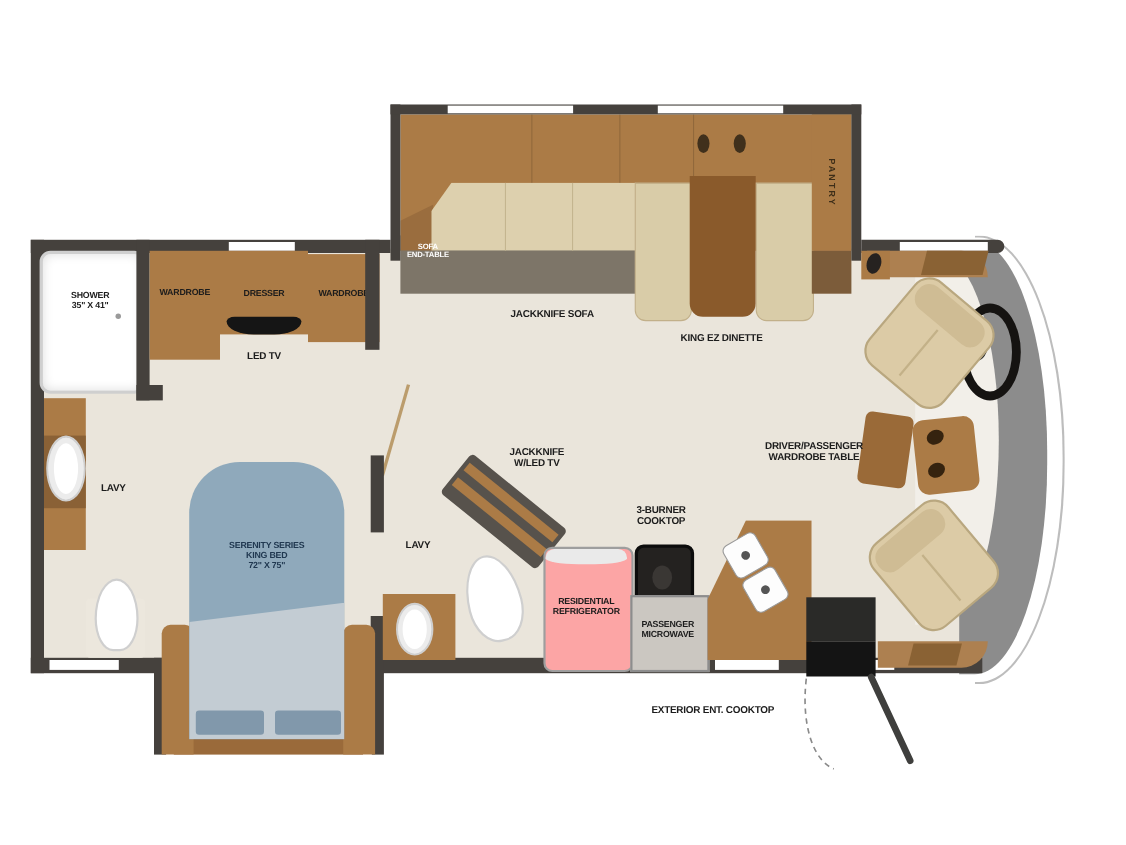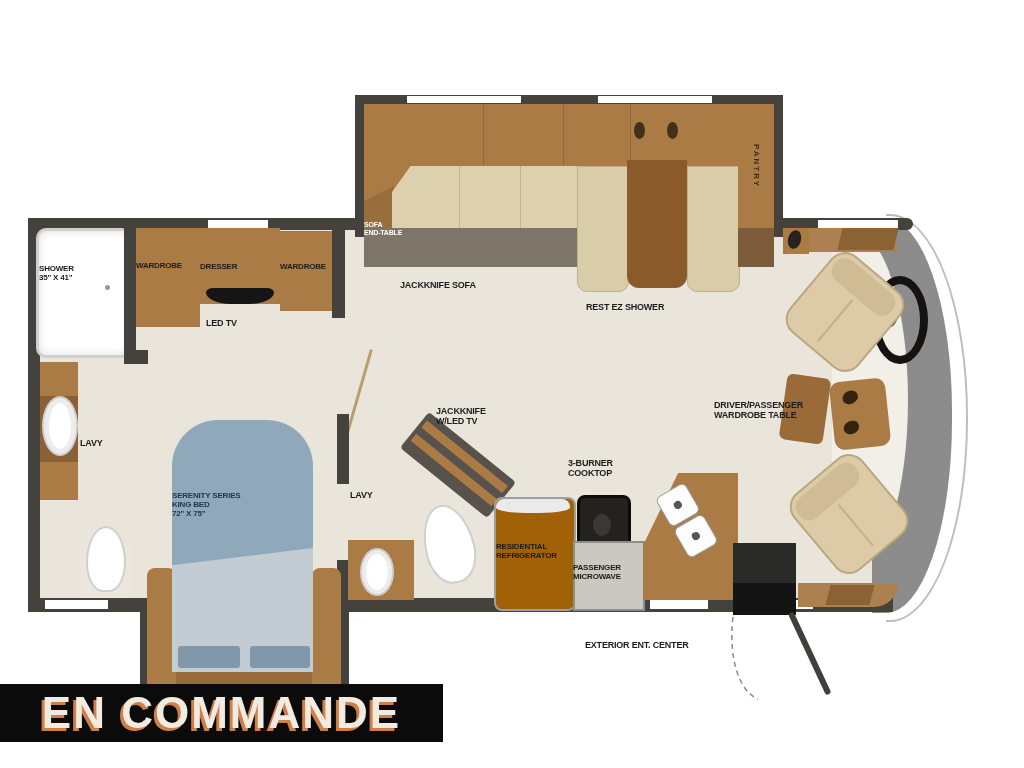--- a/index.html
+++ b/index.html
@@ -4,21 +4,21 @@
 <style>
   html,body{margin:0;padding:0;background:#fff}
   #canvas{position:relative;width:1024px;height:768px;background:#fff;overflow:hidden;
           font-family:"Liberation Sans",sans-serif}
   .abs{position:absolute}
   .wall{background:var(--wall,#45413d)}
   .win{background:#fff}
   .brown{background:var(--cabinet,#ab7b46)}
   .brown-dk{background:var(--cabinet_dark,#8a6136)}
   .tan{background:#d9cca8;border:1px solid #c2b08a}
-  .lbl{font-weight:700;color:#1c1c1c;text-align:left;line-height:1.12;font-size:9px;letter-spacing:-0.2px}
+  .lbl{font-weight:700;color:#1c1c1c;text-align:center;line-height:1.12;font-size:9px;letter-spacing:-0.2px}
   .lbl.sm{font-size:8px}
   .lbl.white{color:#fff;font-size:7px}
   .fixture{background:#fff;border:2px solid #cfcfcf}
 </style>
 </head>
 <body>
 
 <div id="canvas">
 
   <div class="abs" style="left:40px;top:226px;width:866px;height:376px;background:var(--floor,#eae5db)"></div>
@@ -124,21 +124,21 @@
 
   <div class="abs" style="left:402px;top:442px;width:112px;height:46px;background:#57524c;border-radius:4px;transform:rotate(39deg)">
     <div class="abs" style="left:4px;top:8px;width:104px;height:9px;background:var(--cabinet,#ab7b46)"></div>
     <div class="abs" style="left:4px;top:25px;width:104px;height:9px;background:var(--cabinet,#ab7b46)"></div>
   </div>
   <div class="abs lbl" style="left:436px;top:406px;width:104px">
     <div>JACKKNIFE</div>
       <div>W/LED TV</div>
   </div>
 
-  <div class="abs" style="left:494px;top:497px;width:78px;height:110px;background:#a16207;border:2px solid #9e9e9e;border-radius:8px">
+  <div class="abs" style="left:494px;top:497px;width:78px;height:110px;background:#fca5a5;border:2px solid #9e9e9e;border-radius:8px">
     <div class="abs" style="left:0;top:0;width:74px;height:14px;background:#eaeaea;border-radius:8px 8px 40% 40%"></div>
     <div class="abs lbl sm" style="left:0;top:44px;width:74px">
       <div>RESIDENTIAL</div>
         <div>REFRIGERATOR</div>
     </div>
   </div>
   <div class="abs lbl" style="left:568px;top:458px;width:66px">
     <div>3-BURNER</div>
       <div>COOKTOP</div>
   </div>
@@ -159,53 +159,50 @@
       <div class="abs" style="left:12px;top:12px;width:8px;height:8px;background:#555;border-radius:50%"></div>
     </div>
   </div>
 
   <div class="abs" style="left:733px;top:543px;width:63px;height:40px;background:#2a2a28"></div>
   <div class="abs" style="left:733px;top:583px;width:63px;height:32px;background:#141414"></div>
   <svg class="abs" style="left:700px;top:598px" width="100" height="112" viewBox="0 0 100 112">
     <path d="M33,19 C28,62 40,94 58,101" fill="none" stroke="#8a8a8a" stroke-width="1.5" stroke-dasharray="5 4"></path>
   </svg>
   <div class="abs" style="left:788px;top:614px;width:6px;height:90px;background:#3f3f3d;transform:rotate(-25deg);transform-origin:top left;border-radius:3px"></div>
-  <div class="abs lbl" style="left:585px;top:640px;width:126px">EXTERIOR ENT. CENTER</div>
+  <div class="abs lbl" style="left:585px;top:640px;width:126px">EXTERIOR ENT. COOKTOP</div>
 
   <div class="abs" style="left:788px;top:228px;width:110px;height:24px;background:#ad8050;border-radius:0 24px 0 0">
     <div class="abs" style="left:52px;top:0;width:56px;height:22px;background:#8a6234;transform:skewX(-14deg)"></div>
   </div>
   <div class="abs brown" style="left:783px;top:228px;width:26px;height:26px"></div>
   <div class="abs" style="left:788px;top:230px;width:13px;height:19px;background:#262220;border-radius:50%;transform:rotate(15deg)"></div>
   <div class="abs" style="left:798px;top:583px;width:100px;height:24px;background:#ad8050;border-radius:0 0 28px 0">
     <div class="abs" style="left:30px;top:2px;width:44px;height:20px;background:#8a6234;transform:skewX(-14deg)"></div>
   </div>
 
   <div class="abs" style="left:783px;top:376px;width:44px;height:66px;background:#9a6a38;border-radius:6px;transform:rotate(8deg)"></div>
   <div class="abs" style="left:832px;top:380px;width:56px;height:68px;background:var(--cabinet,#ab7b46);border-radius:10px;transform:rotate(-6deg)">
     <div class="abs" style="left:12px;top:10px;width:16px;height:13px;background:#35230f;border-radius:50%;transform:rotate(-20deg)"></div>
     <div class="abs" style="left:10px;top:40px;width:16px;height:13px;background:#35230f;border-radius:50%;transform:rotate(-20deg)"></div>
   </div>
-  <div class="abs lbl" style="left:714px;top:400px;width:100px">
+  <div class="abs lbl" style="left:690px;top:400px;width:100px">
     <div>DRIVER/PASSENGER</div>
       <div>WARDROBE TABLE</div>
   </div>
 
   <div class="abs" style="left:872px;top:276px;width:40px;height:72px;border:8px solid #151311;border-radius:50%"></div>
   <div class="abs" style="left:878px;top:298px;width:16px;height:26px;background:#f2f2f2;border:2px solid #2a2a2a;border-radius:50%"></div>
 
   <div class="abs" style="left:800px;top:262px;width:86px;height:96px;background:#dccba6;border:2px solid #b9a77f;border-radius:18px;transform:rotate(40deg)">
     <div class="abs" style="left:4px;top:4px;width:74px;height:26px;background:#cfbc94;border-radius:12px"></div>
     <div class="abs" style="left:40px;top:34px;width:2px;height:54px;background:#c3b188"></div>
   </div>
   <div class="abs" style="left:804px;top:464px;width:86px;height:96px;background:#dccba6;border:2px solid #b9a77f;border-radius:18px;transform:rotate(-40deg)">
     <div class="abs" style="left:4px;top:4px;width:74px;height:26px;background:#cfbc94;border-radius:12px"></div>
     <div class="abs" style="left:40px;top:34px;width:2px;height:54px;background:#c3b188"></div>
   </div>
 
-  <div class="abs lbl" style="left:400px;top:280px;width:140px">JACKKNIFE SOFA</div>
-  <div class="abs lbl" style="left:586px;top:302px;width:140px">REST EZ SHOWER</div>
-
-  <div class="abs" style="left:0;top:684px;width:443px;height:58px;background:var(--banner_bg,#0b0b0b);display:flex;align-items:center;justify-content:center">
-    <span style="font-size:44px;font-weight:800;letter-spacing:2px;color:var(--banner_text,#f2ebe2);text-shadow:-3px 3px 0 var(--banner_shadow,#cf8049)">EN COMMANDE</span>
-  </div>
+  <div class="abs lbl" style="left:432px;top:280px;width:140px">JACKKNIFE SOFA</div>
+  <div class="abs lbl" style="left:586px;top:302px;width:140px">KING EZ DINETTE</div>
+
 
 </div>
 
 </body></html>

